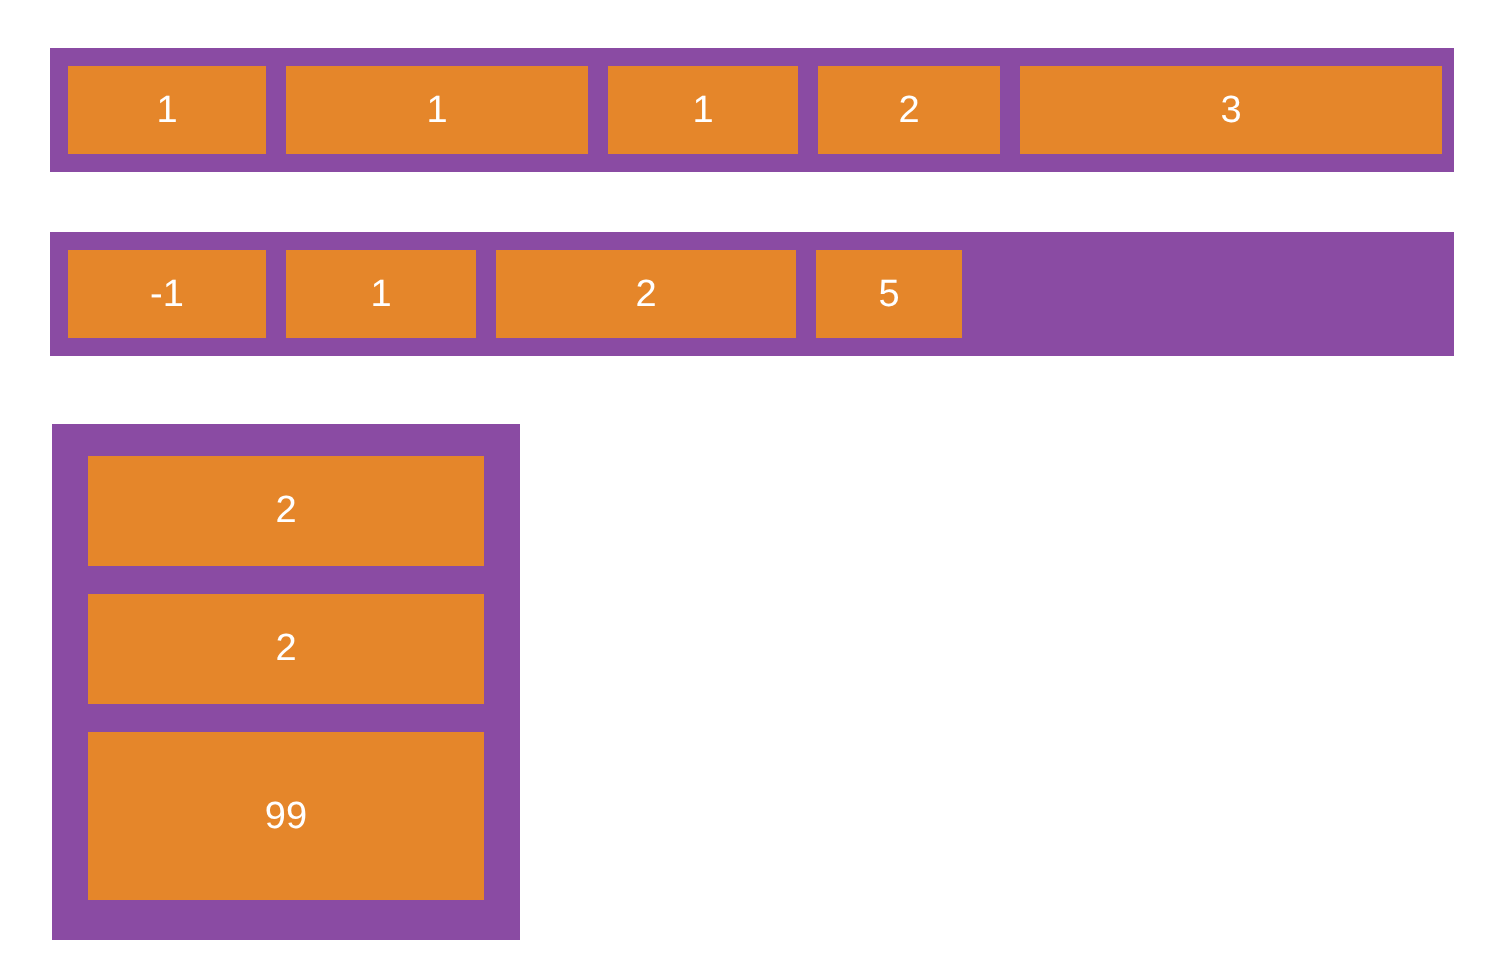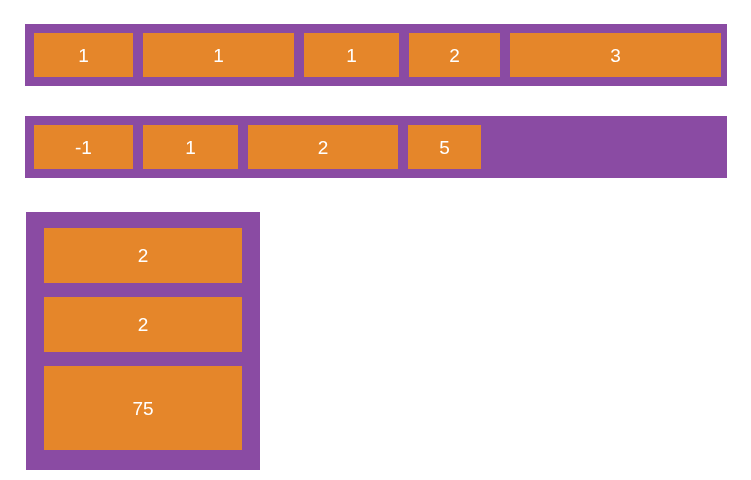--- a/index.html
+++ b/index.html
@@ -131,16 +131,16 @@
   <div class="container row-container" id="row2">
     <div class="item v1">-1</div>
     <div class="item v2">1</div>
     <div class="item v3">2</div>
     <div class="item v4">5</div>
   </div>
 
   <div class="container col-container" id="col1">
     <div class="item h1">2</div>
     <div class="item h2">2</div>
-    <div class="item h3">75</div>
+    <div class="item h3">99</div>
   </div>
 
 </div>
 
 </body></html>

